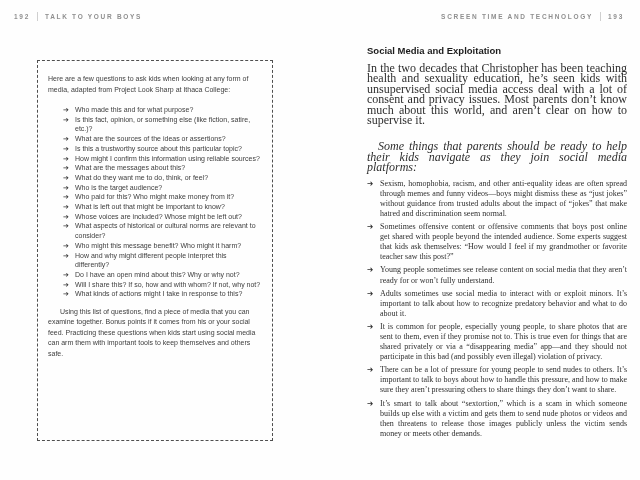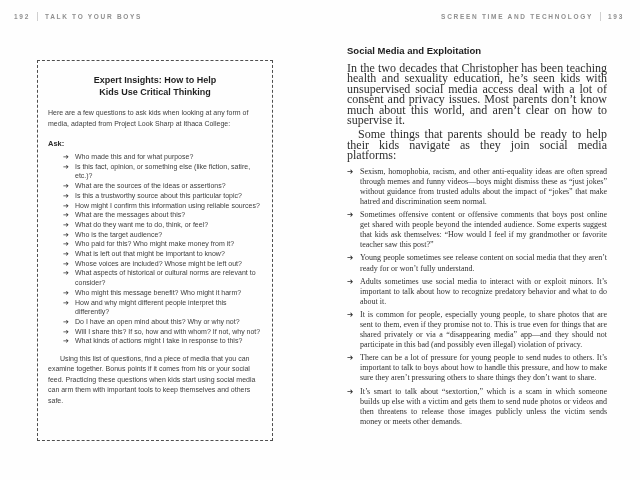--- a/index.html
+++ b/index.html
@@ -57,34 +57,34 @@
     flex: 0 0 12px; font-size: 7px; line-height: 9.7px;
   }
   .box-closing {
     margin-top: 8px;
     font-size: 7px; line-height: 10.4px;
     text-indent: 12px; color: #3d3d3d;
   }
 
   
   .right-column {
-    position: absolute; left: 347px; top: 45px; width: 260px;
+    position: absolute; left: 367px; top: 45px; width: 260px;
     color: #2e2e2e;
   }
   .section-heading {
     font-family: "Liberation Sans", sans-serif;
     font-weight: bold; font-size: 9.5px; line-height: 12px;
     color: #1c1c1c; margin-bottom: 6px;
   }
   .body-paragraph {
     font-size: 12px; line-height: 10.4px;
     text-align: justify;
   }
   .body-paragraph.indented { text-indent: 11px; }
-  .body-paragraph + .body-paragraph { margin-top: 4px; }
+  .body-paragraph + .body-paragraph { margin-top: 16px; font-style: italic; }
   .exploit-list { list-style: none; margin-top: 6px; }
   .exploit-item {
     display: flex; align-items: flex-start;
     font-size: 8px; line-height: 10.1px;
     text-align: justify;
     margin-bottom: 3px;
   }
   .exploit-item .bullet-arrow {
     flex: 0 0 13px;
     font-family: "Liberation Sans", sans-serif;
@@ -103,26 +103,21 @@
     <span>TALK TO YOUR BOYS</span>
   </div>
 
   <div class="running-header right">
     <span>SCREEN TIME AND TECHNOLOGY</span>
     <span class="header-divider"></span>
     <span>193</span>
   </div>
 
   <div class="insights-box">
-    <div class="box-title">
-      <div>Expert Insights: How to Help</div>
-      <div>Kids Use Critical Thinking</div>
-    </div>
     <p class="box-intro">Here are a few questions to ask kids when looking at any form of media, adapted from Project Look Sharp at Ithaca College:</p>
-    <div class="ask-label">Ask:</div>
     <ul class="q-list">
 
         <li class="q-item">
           <span class="bullet-arrow">➔</span>
           <span>Who made this and for what purpose?</span>
         </li>
 
         <li class="q-item">
           <span class="bullet-arrow">➔</span>
           <span>Is this fact, opinion, or something else (like fiction, satire, etc.)?</span>

